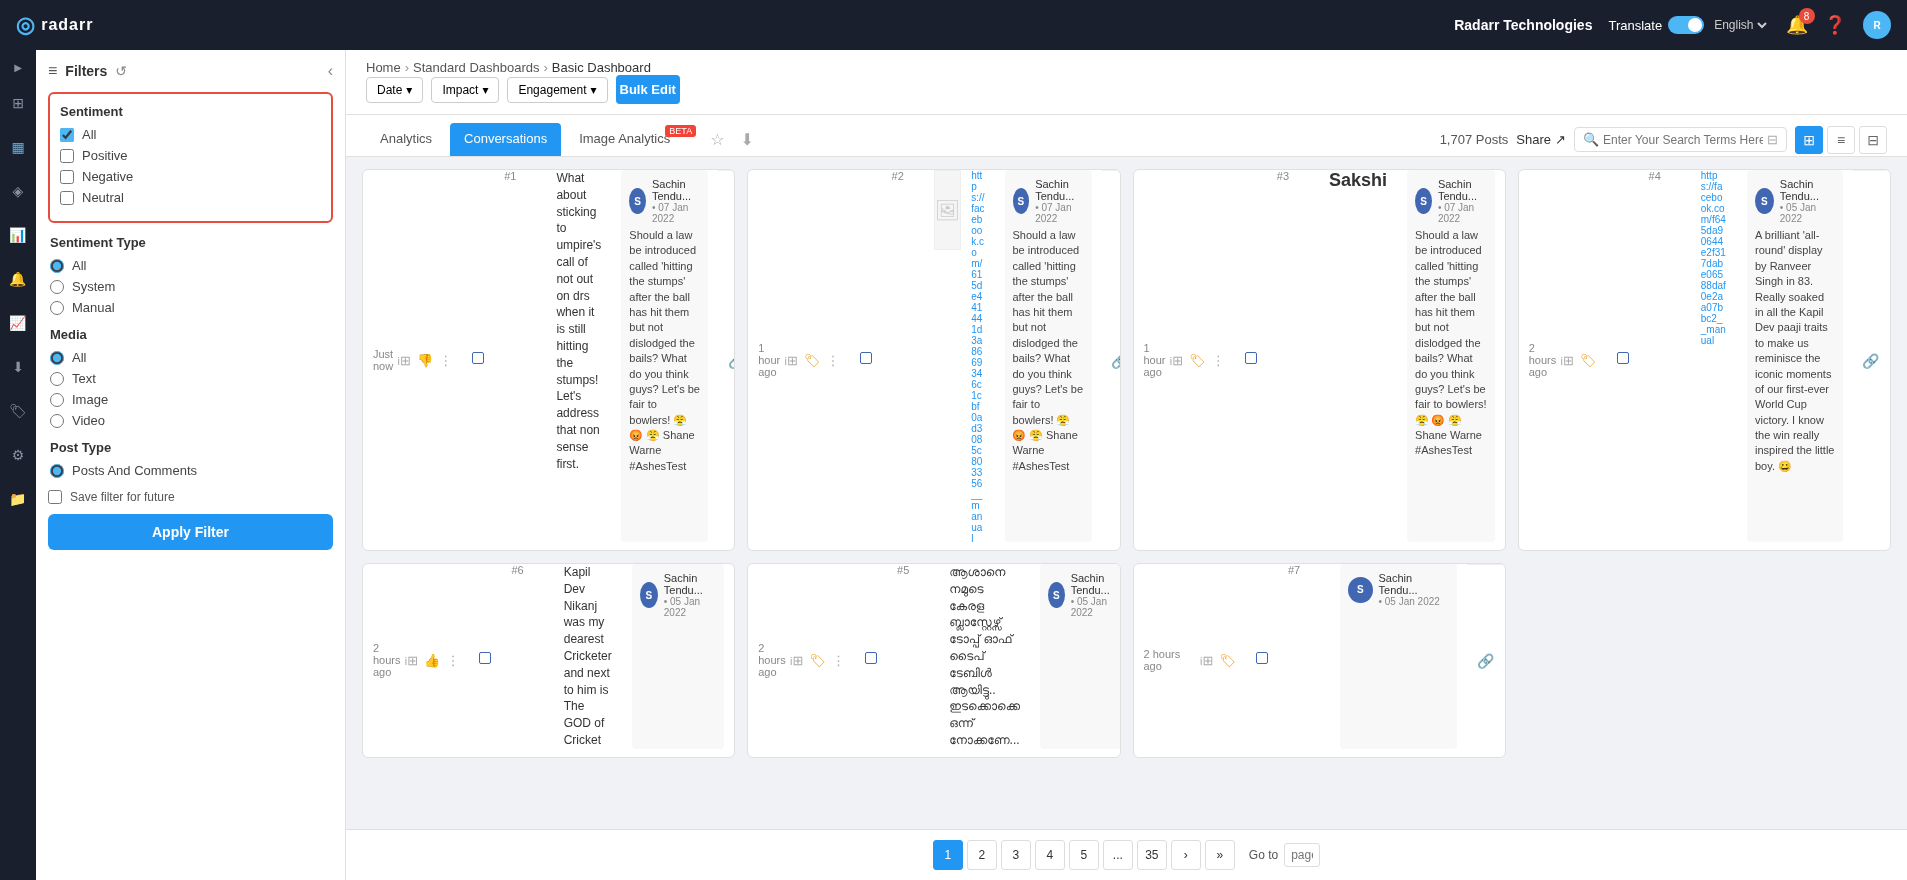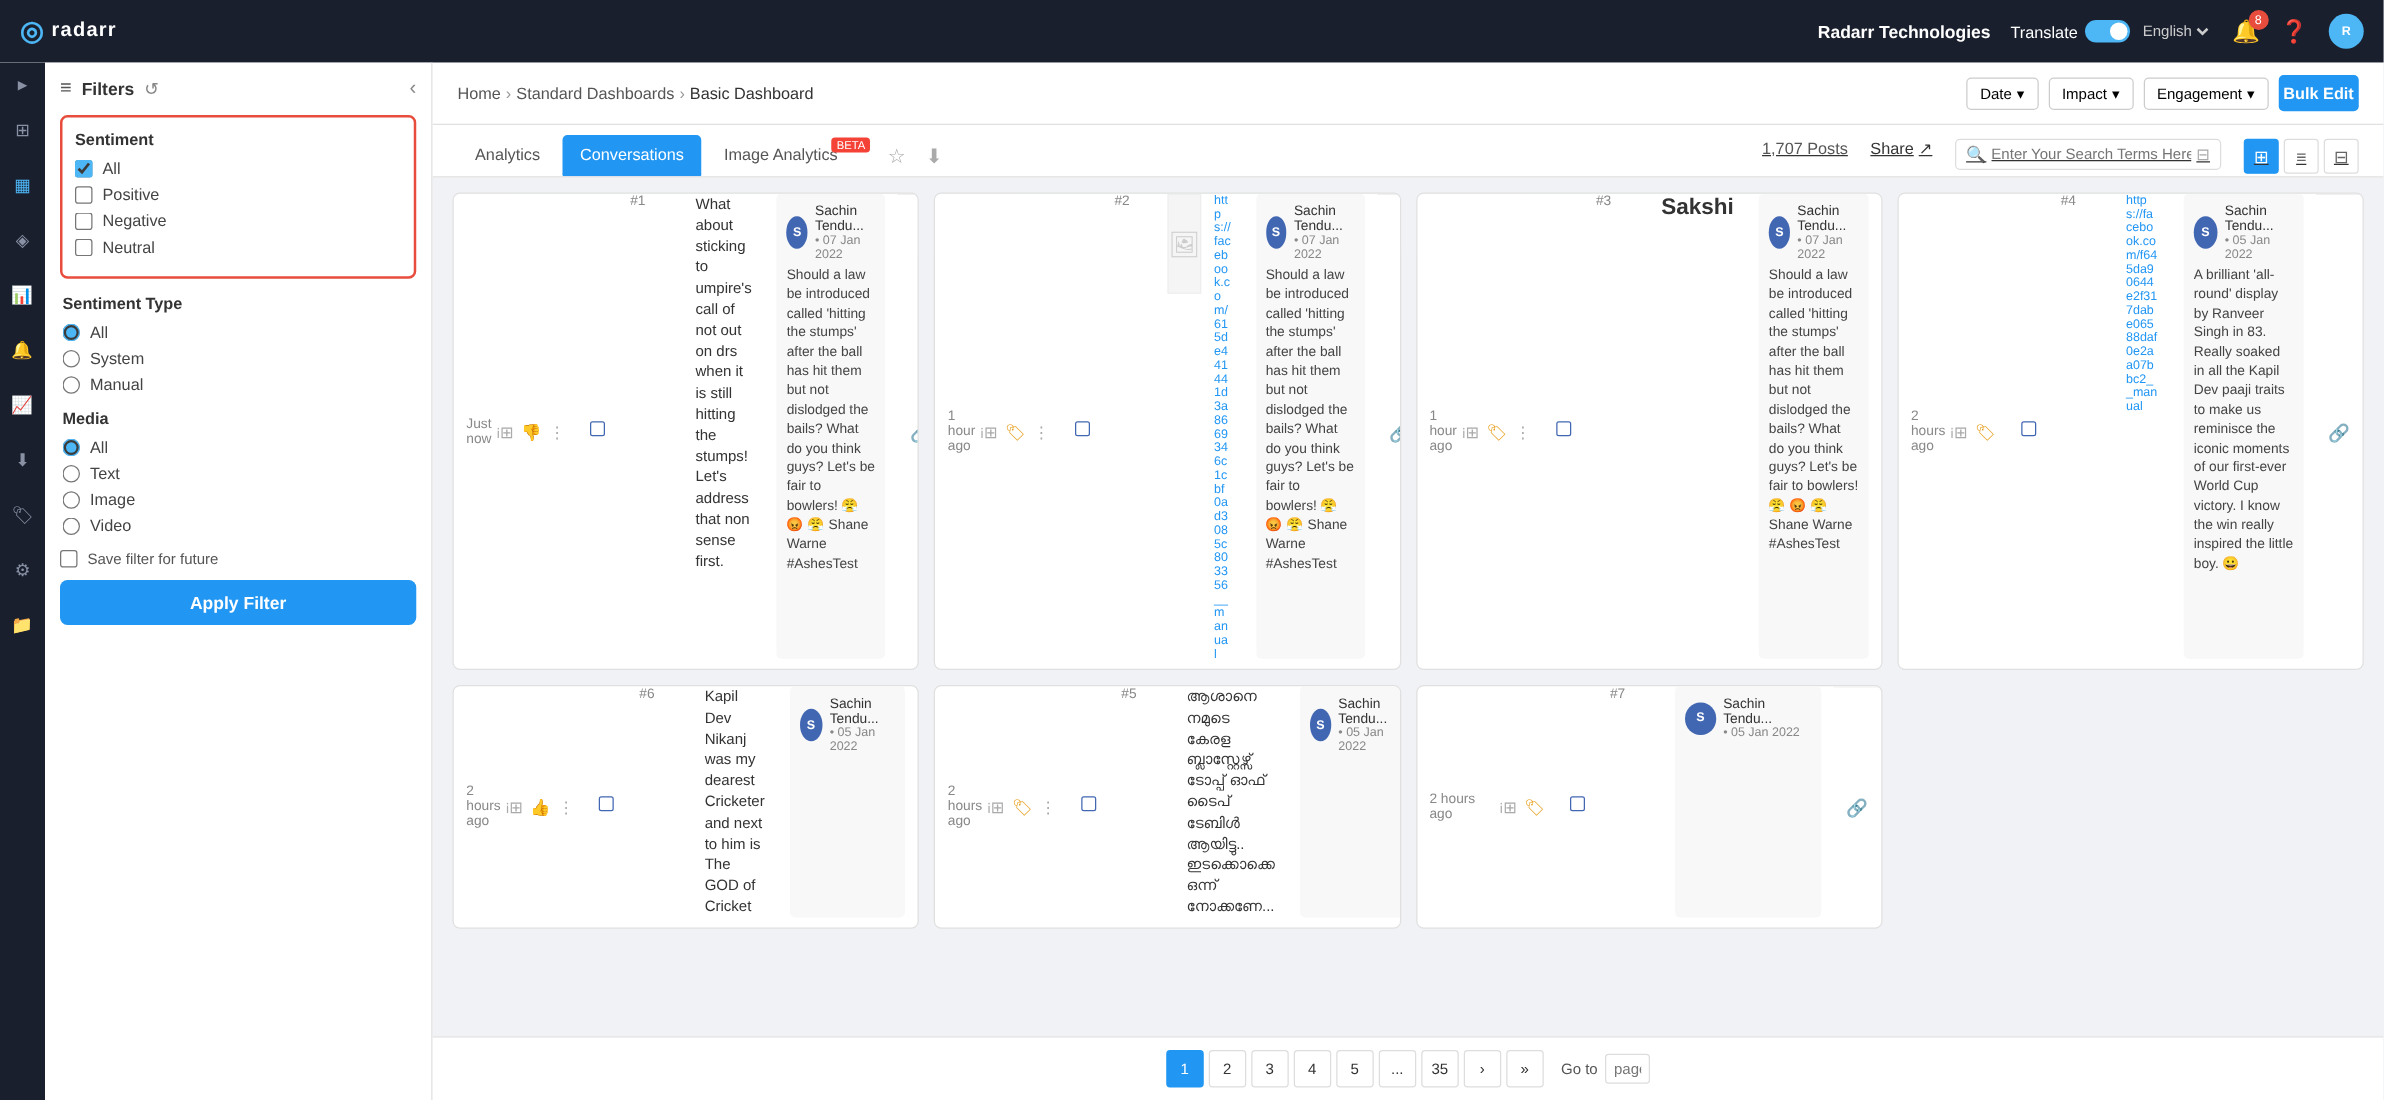--- a/index.html
+++ b/index.html
@@ -43,35 +43,35 @@
     .radio-item label { font-size: 13px; color: #444; cursor: pointer; }
     .save-filter { display: flex; align-items: center; gap: 8px; margin: 10px 0; }
     .save-filter input[type="checkbox"] { width: 14px; height: 14px; }
     .save-filter label { font-size: 12px; color: #555; }
     .apply-btn { width: 100%; padding: 10px; background: #2196f3; color: #fff; border: none; border-radius: 6px; font-size: 14px; font-weight: 600; cursor: pointer; }
 
     
     .content-area { flex: 1; display: flex; flex-direction: column; overflow: hidden; }
 
     
-    .breadcrumb-bar { background: #fff; padding: 10px 20px; display: flex; align-items: center; justify-content: space-between; border-bottom: 1px solid #e0e0e0; flex-shrink: 0; }
+    .breadcrumb-bar { background: #fff; padding: 10px 20px; display: flex; align-items: flex-start; justify-content: space-between; border-bottom: 1px solid #e0e0e0; flex-shrink: 0; flex-direction: column; }
     .breadcrumb { display: flex; align-items: center; gap: 4px; font-size: 13px; color: #555; }
     .breadcrumb-link { color: #555; cursor: pointer; }
     .breadcrumb-sep { color: #999; }
     .breadcrumb-current { color: #333; font-weight: 500; }
     .breadcrumb-actions { display: flex; align-items: center; gap: 8px; }
     .breadcrumb-btn { padding: 5px 10px; border: 1px solid #ccc; border-radius: 4px; background: #fff; cursor: pointer; font-size: 12px; display: flex; align-items: center; gap: 4px; }
     .bulk-edit-btn { padding: 7px 4px; background: #2196f3; color: #fff; border: none; border-radius: 4px; cursor: pointer; font-size: 13px; font-weight: 600; }
 
     
     .tabs-bar { background: #fff; padding: 8px 20px 0; display: flex; align-items: center; gap: 4px; border-bottom: 1px solid #e0e0e0; flex-shrink: 0; }
     .tab { padding: 8px 14px; cursor: pointer; font-size: 13px; color: #555; border-bottom: 2px solid transparent; position: relative; }
     .tab.active { color: #fff; background: #2196f3; border-radius: 4px 4px 0 0; border-bottom: 2px solid #2196f3; }
     .beta-badge { background: #f44336; color: #fff; font-size: 9px; border-radius: 3px; padding: 1px 4px; position: absolute; top: 2px; right: 2px; }
-    .tabs-right { margin-left: auto; display: flex; align-items: flex-start; gap: 18px; text-decoration: underline; }
+    .tabs-right { margin-left: auto; display: flex; align-items: center; gap: 8px; }
     .posts-count { font-size: 13px; color: #555; font-weight: 500; }
     .share-btn { display: flex; align-items: center; gap: 4px; font-size: 13px; color: #333; cursor: pointer; }
     .search-box { display: flex; align-items: center; border: 1px solid #ddd; border-radius: 4px; padding: 4px 8px; background: #fff; min-width: 200px; }
     .search-box input { border: none; outline: none; font-size: 12px; color: #999; width: 160px; }
     .view-toggle { display: flex; gap: 4px; }
     .view-btn { width: 28px; height: 28px; display: flex; align-items: center; justify-content: center; border: 1px solid #ddd; border-radius: 3px; cursor: pointer; background: #fff; color: #666; font-size: 14px; }
     .view-btn.active { background: #2196f3; color: #fff; border-color: #2196f3; }
 
     
     .posts-area { flex: 1; overflow-y: auto; padding: 12px 16px; }
@@ -218,20 +218,27 @@
         <input type="radio" name="media" id="m-img" style="">
         <label for="m-img">Image</label>
       </div>
       <div class="radio-item">
         <input type="radio" name="media" id="m-vid" style="">
         <label for="m-vid">Video</label>
       </div>
     </div>
 
     
+    <div class="radio-section">
+      <div class="section-title">Post Type</div>
+      <div class="radio-item">
+        <input type="radio" name="ptype" id="pt-all" checked="" style="">
+        <label for="pt-all">Posts And Comments</label>
+      </div>
+    </div>
 
     <div class="save-filter">
       <input type="checkbox" id="save-f" style="">
       <label for="save-f">Save filter for future</label>
     </div>
 
     <button class="apply-btn">Apply Filter</button>
   </aside>
 
   <div class="content-area">

